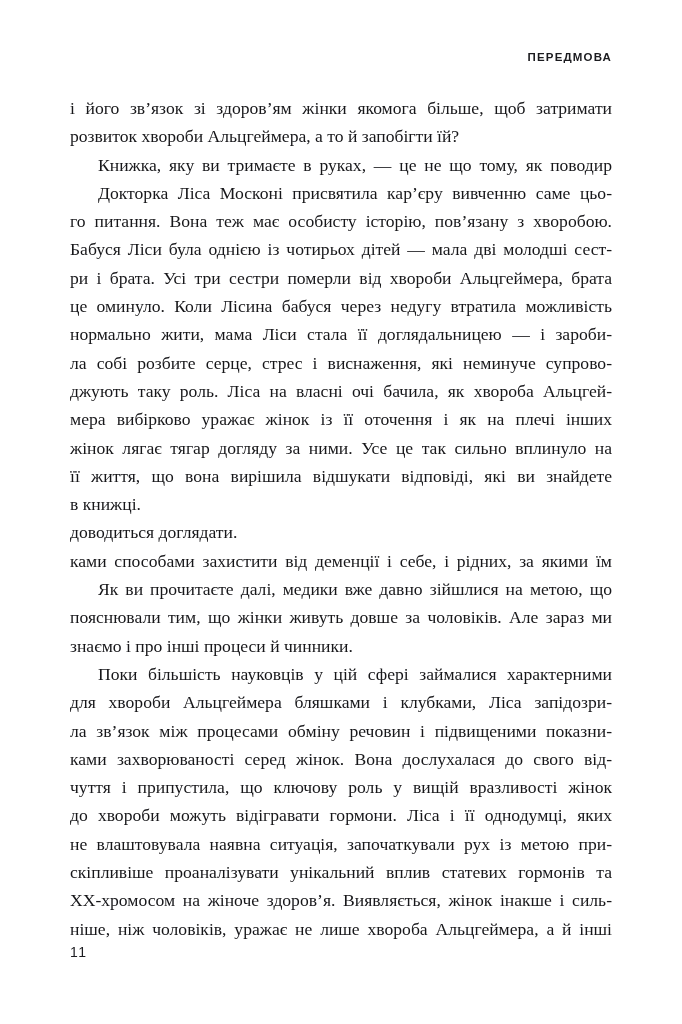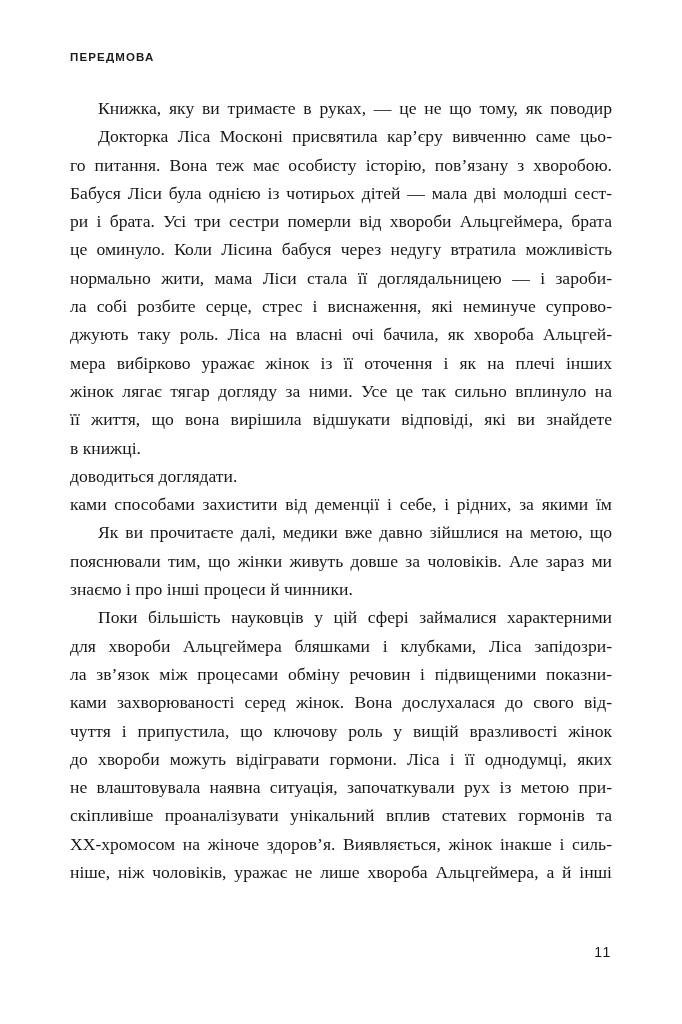--- a/index.html
+++ b/index.html
@@ -20,21 +20,21 @@
     inset: 0;
     width: 682px;
     height: 1024px;
   }
   
   .running-head {
     position: absolute;
     top: 50px;
     left: 70px;
     right: 70px;
-    text-align: left;
+    text-align: right;
     font-family: "Liberation Sans", "DejaVu Sans", sans-serif;
     font-size: 11.5px;
     letter-spacing: 1.15px;
     color: #1b1b1f;
     font-weight: 600;
     line-height: 14px;
     white-space: nowrap;
   }
   
   .textblock {
@@ -63,36 +63,37 @@
   .line.just {
     text-align: justify;
     text-align-last: justify;
   }
   
   .folio {
     position: absolute;
     top: 943px;
     left: 70px;
     right: 70px;
-    text-align: right;
+    text-align: left;
     font-family: "Liberation Sans", "DejaVu Sans", sans-serif;
     font-size: 14px;
     letter-spacing: 1.6px;
     color: #1b1b1f;
     line-height: 18px;
   }
 </style>
 </head>
 <body>
 
 <div class="page">
 
   <div class="running-head">ПЕРЕДМОВА</div>
 
   <div class="textblock">
+      <p class="para"><span class="line just">і його зв’язок зі здоров’ям жінки якомога більше, щоб затримати</span><span class="line">розвиток хвороби Альцгеймера, а то й запобігти їй?</span></p>
       <p class="para"><span class="line indent just">Книжка, яку ви тримаєте в руках, — це не що тому, як поводир</span></p>
       <p class="para"><span class="line indent just">Докторка Ліса Москоні присвятила кар’єру вивченню саме цьо-</span><span class="line just">го питання. Вона теж має особисту історію, пов’язану з хворобою.</span><span class="line just">Бабуся Ліси була однією із чотирьох дітей — мала дві молодші сест-</span><span class="line just">ри і брата. Усі три сестри померли від хвороби Альцгеймера, брата</span><span class="line just">це оминуло. Коли Лісина бабуся через недугу втратила можливість</span><span class="line just">нормально жити, мама Ліси стала її доглядальницею — і зароби-</span><span class="line just">ла собі розбите серце, стрес і виснаження, які неминуче супрово-</span><span class="line just">джують таку роль. Ліса на власні очі бачила, як хвороба Альцгей-</span><span class="line just">мера вибірково уражає жінок із її оточення і як на плечі інших</span><span class="line just">жінок лягає тягар догляду за ними. Усе це так сильно вплинуло на</span><span class="line just">її життя, що вона вирішила відшукати відповіді, які ви знайдете</span><span class="line">в книжці.</span></p>
       <p class="para"><span class="line">доводиться доглядати.</span><span class="line just">ками способами захистити від деменції і себе, і рідних, за якими їм</span></p>
       <p class="para"><span class="line indent just">Як ви прочитаєте далі, медики вже давно зійшлися на метою, що</span><span class="line just">пояснювали тим, що жінки живуть довше за чоловіків. Але зараз ми</span><span class="line">знаємо і про інші процеси й чинники.</span></p>
       <p class="para"><span class="line indent just">Поки більшість науковців у цій сфері займалися характерними</span><span class="line just">для хвороби Альцгеймера бляшками і клубками, Ліса запідозри-</span><span class="line just">ла зв’язок між процесами обміну речовин і підвищеними показни-</span><span class="line just">ками захворюваності серед жінок. Вона дослухалася до свого від-</span><span class="line just">чуття і припустила, що ключову роль у вищій вразливості жінок</span><span class="line just">до хвороби можуть відігравати гормони. Ліса і її однодумці, яких</span><span class="line just">не влаштовувала наявна ситуація, започаткували рух із метою при-</span><span class="line just">скіпливіше проаналізувати унікальний вплив статевих гормонів та</span><span class="line just">ХХ-хромосом на жіноче здоров’я. Виявляється, жінок інакше і силь-</span><span class="line just">ніше, ніж чоловіків, уражає не лише хвороба Альцгеймера, а й інші</span></p>
     </div>
 
   <div class="folio">11</div>
 
 </div>

